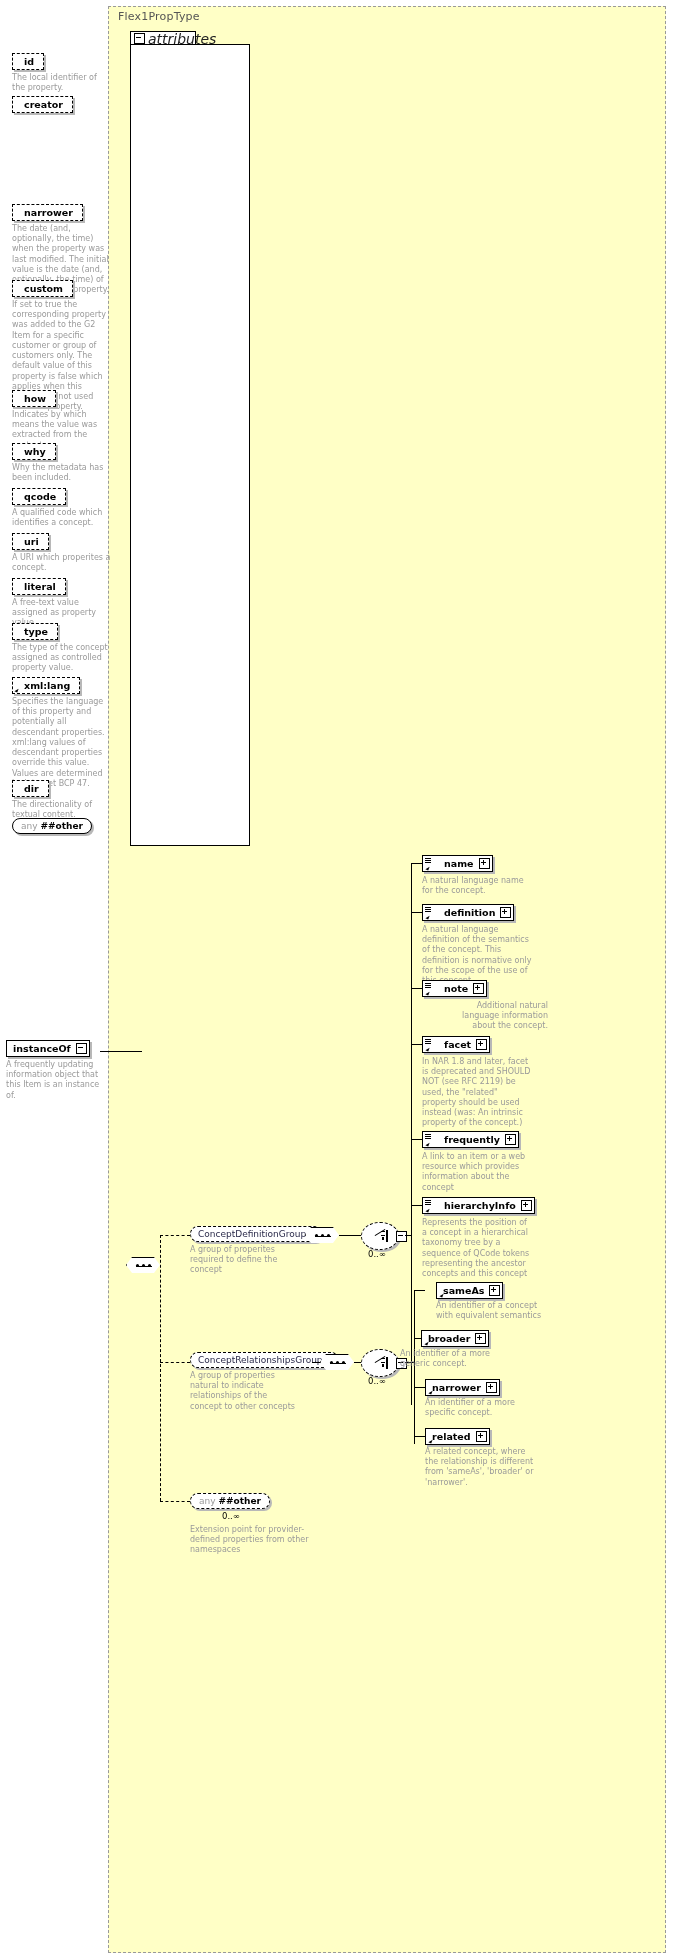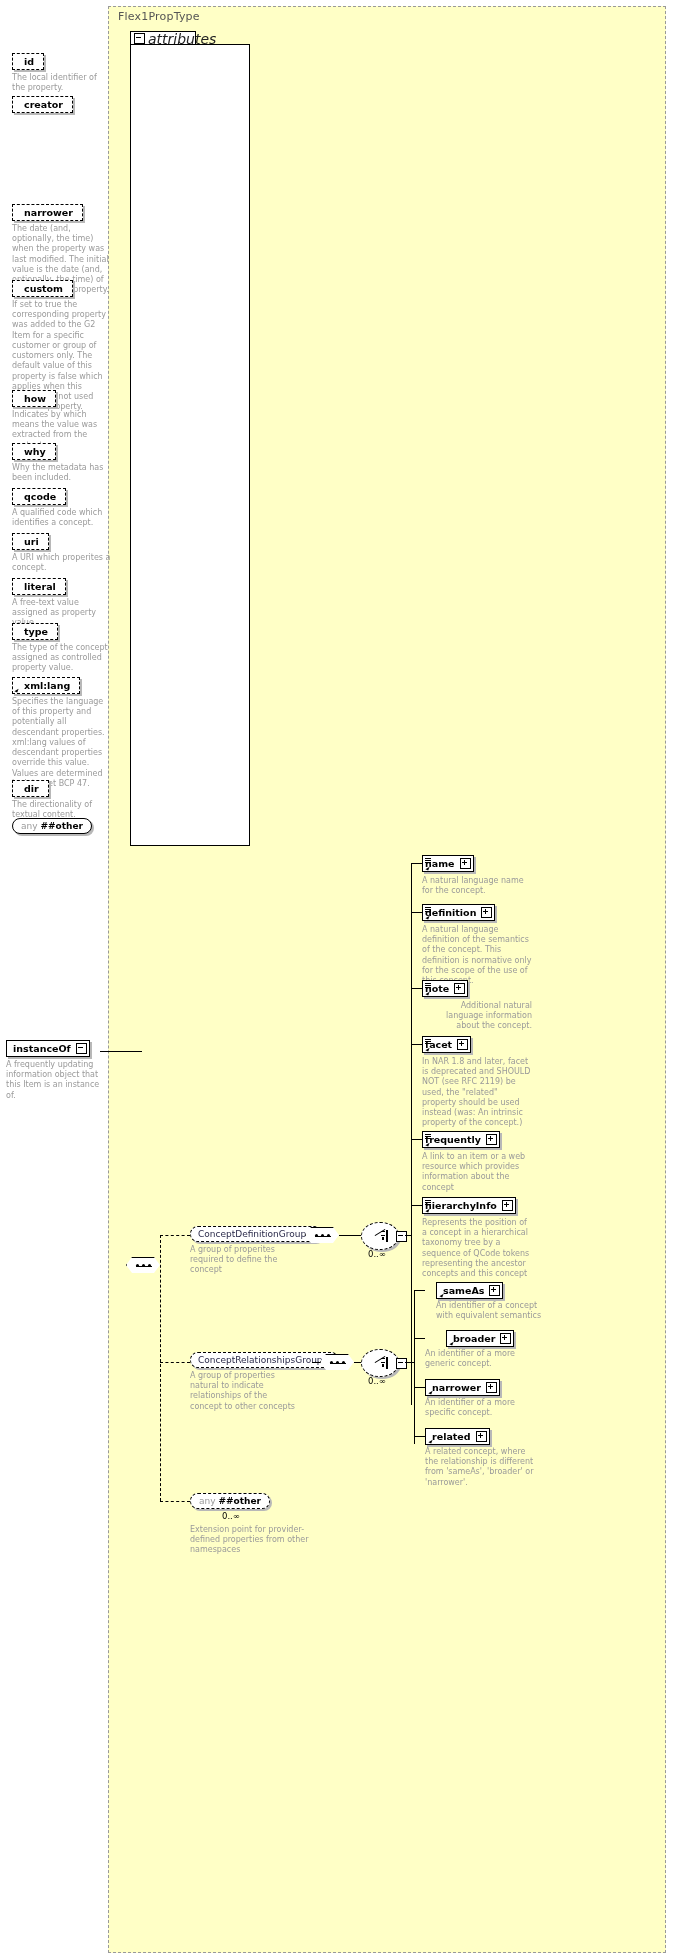--- a/index.html
+++ b/index.html
@@ -101,21 +101,21 @@
     box-shadow:2px 2px 0 #b8b8b8;
     font-weight:bold; font-size:9.5px; color:#000;
     padding:0; white-space:nowrap;
     position:relative;
   }
   .elem-box .name{padding:2px 5px 2px 6px;}
   .elem-box .exp{margin-right:2px;}
   .elem-desc{margin-top:3px;color:#9a9a9a;font-size:8px;line-height:1.28;}
 
   
-  .elem-box.seq .name{padding-left:2px;}
+  .elem-box.seq .name{padding-left:21px;}
   .elem-box.seq::before{
     content:"";position:absolute;left:2px;top:2px;width:6px;height:1px;
     background:#000;
     box-shadow:0 2px 0 #000, 0 4px 0 #000;
   }
   .elem-box.refarrow::after{
     content:"";position:absolute;left:3px;bottom:1px;
     width:0;height:0;
     border-left:3px solid transparent;
     border-bottom:4px solid #000;
@@ -331,21 +331,21 @@
   </span>
   <div class="rt-desc" style="left:0;top:21px;width:110px;">A natural language definition of the semantics of the concept. This definition is normative only for the scope of the use of this concept.</div>
 </div>
 
 <div class="hline" style="left:411px;top:988px;width:11px;"></div>
 <div class="rt-elem" style="left:422px;top:980px;text-align:right;">
   <span class="elem-box seq refarrow">
     <span class="name">note</span>
     <span class="expander plus exp"></span>
   </span>
-  <div class="rt-desc" style="left:0;top:21px;width:110px;">Additional natural language information about the concept.</div>
+  <div class="rt-desc" style="left:16px;top:21px;width:110px;">Additional natural language information about the concept.</div>
 </div>
 
 <div class="hline" style="left:411px;top:1044px;width:11px;"></div>
 <div class="rt-elem" style="left:422px;top:1036px;">
   <span class="elem-box seq refarrow">
     <span class="name">facet</span>
     <span class="expander plus exp"></span>
   </span>
   <div class="rt-desc" style="left:0;top:21px;width:112px;">In NAR 1.8 and later, facet is deprecated and SHOULD NOT (see RFC 2119) be used, the "related" property should be used instead (was: An intrinsic property of the concept.)</div>
 </div>
@@ -396,21 +396,21 @@
 <div class="hline" style="left:414px;top:1290px;width:11px;"></div>
 <div class="rt-elem" style="left:425px;top:1282px;margin-left:11px;">
   <span class="elem-box refarrow">
     <span class="name">sameAs</span>
     <span class="expander plus exp"></span>
   </span>
   <div class="rt-desc" style="left:0;top:19px;width:108px;">An identifier of a concept with equivalent semantics</div>
 </div>
 
 <div class="hline" style="left:414px;top:1338px;width:11px;"></div>
-<div class="rt-elem" style="left:425px;top:1330px;padding-left:21px;">
+<div class="rt-elem" style="left:400px;top:1330px;padding-left:21px;">
   <span class="elem-box refarrow">
     <span class="name">broader</span>
     <span class="expander plus exp"></span>
   </span>
   <div class="rt-desc" style="left:0;top:19px;width:108px;">An identifier of a more generic concept.</div>
 </div>
 
 <div class="hline" style="left:414px;top:1387px;width:11px;"></div>
 <div class="rt-elem" style="left:425px;top:1379px;">
   <span class="elem-box refarrow">

